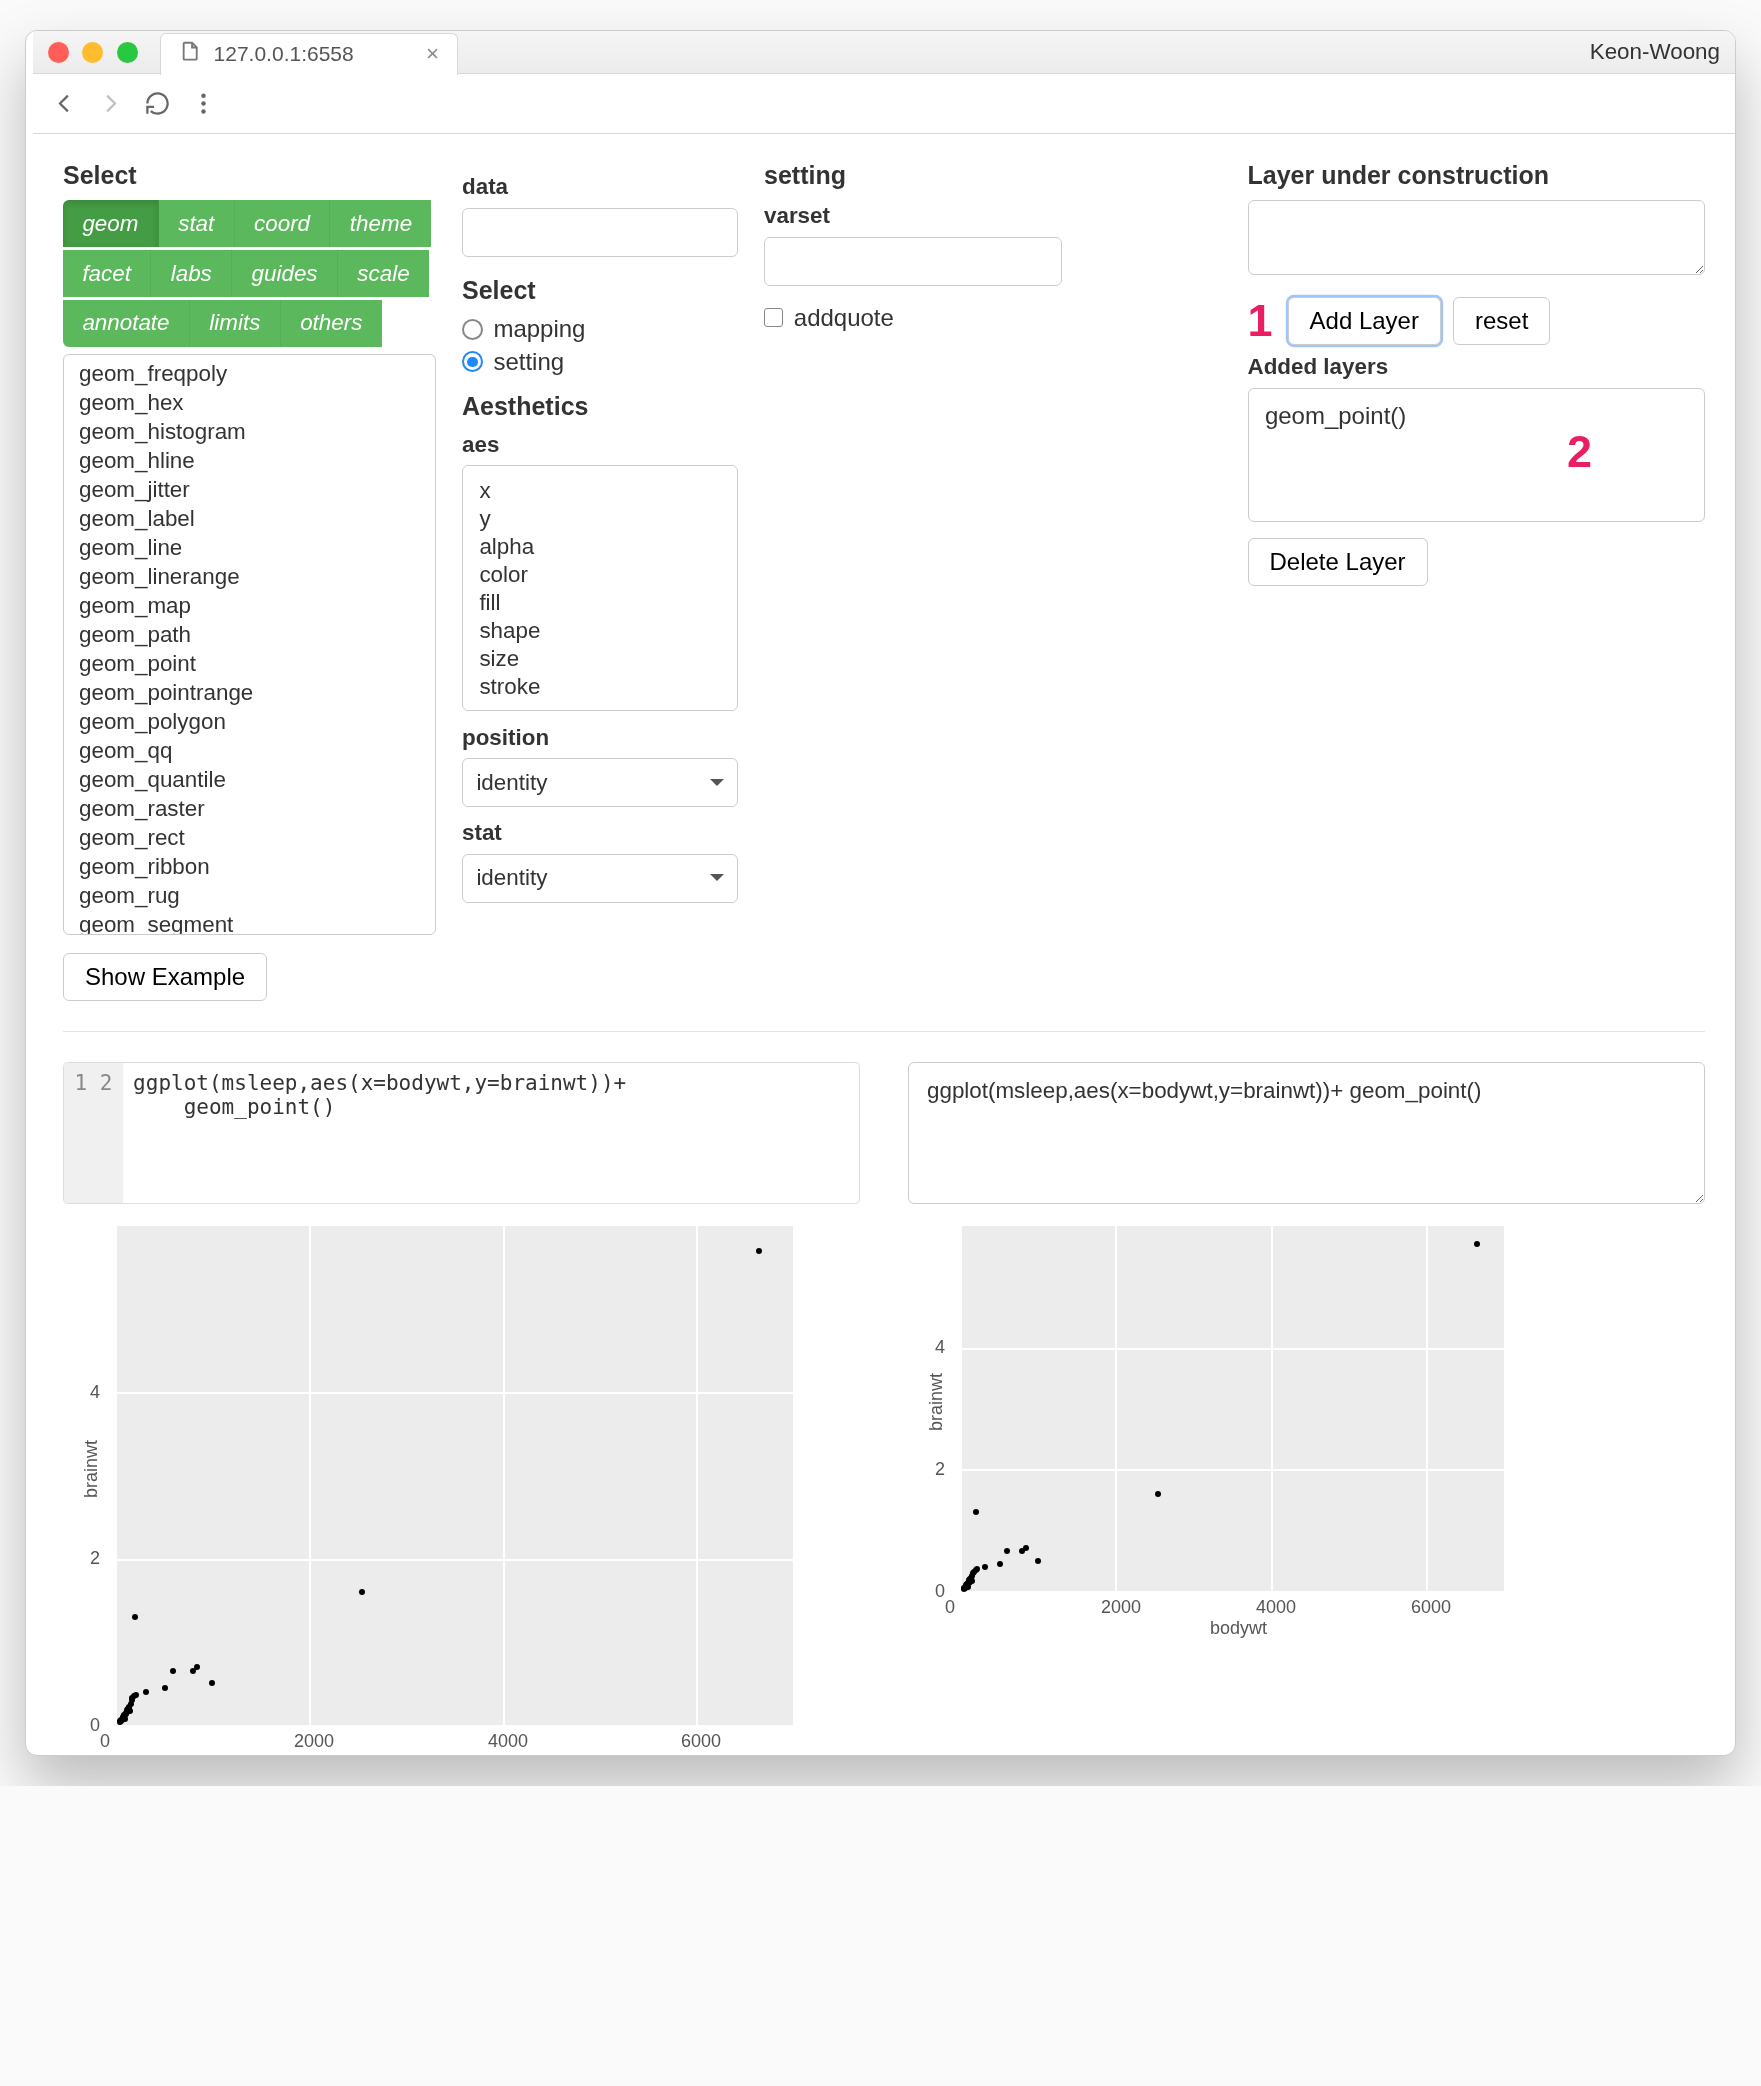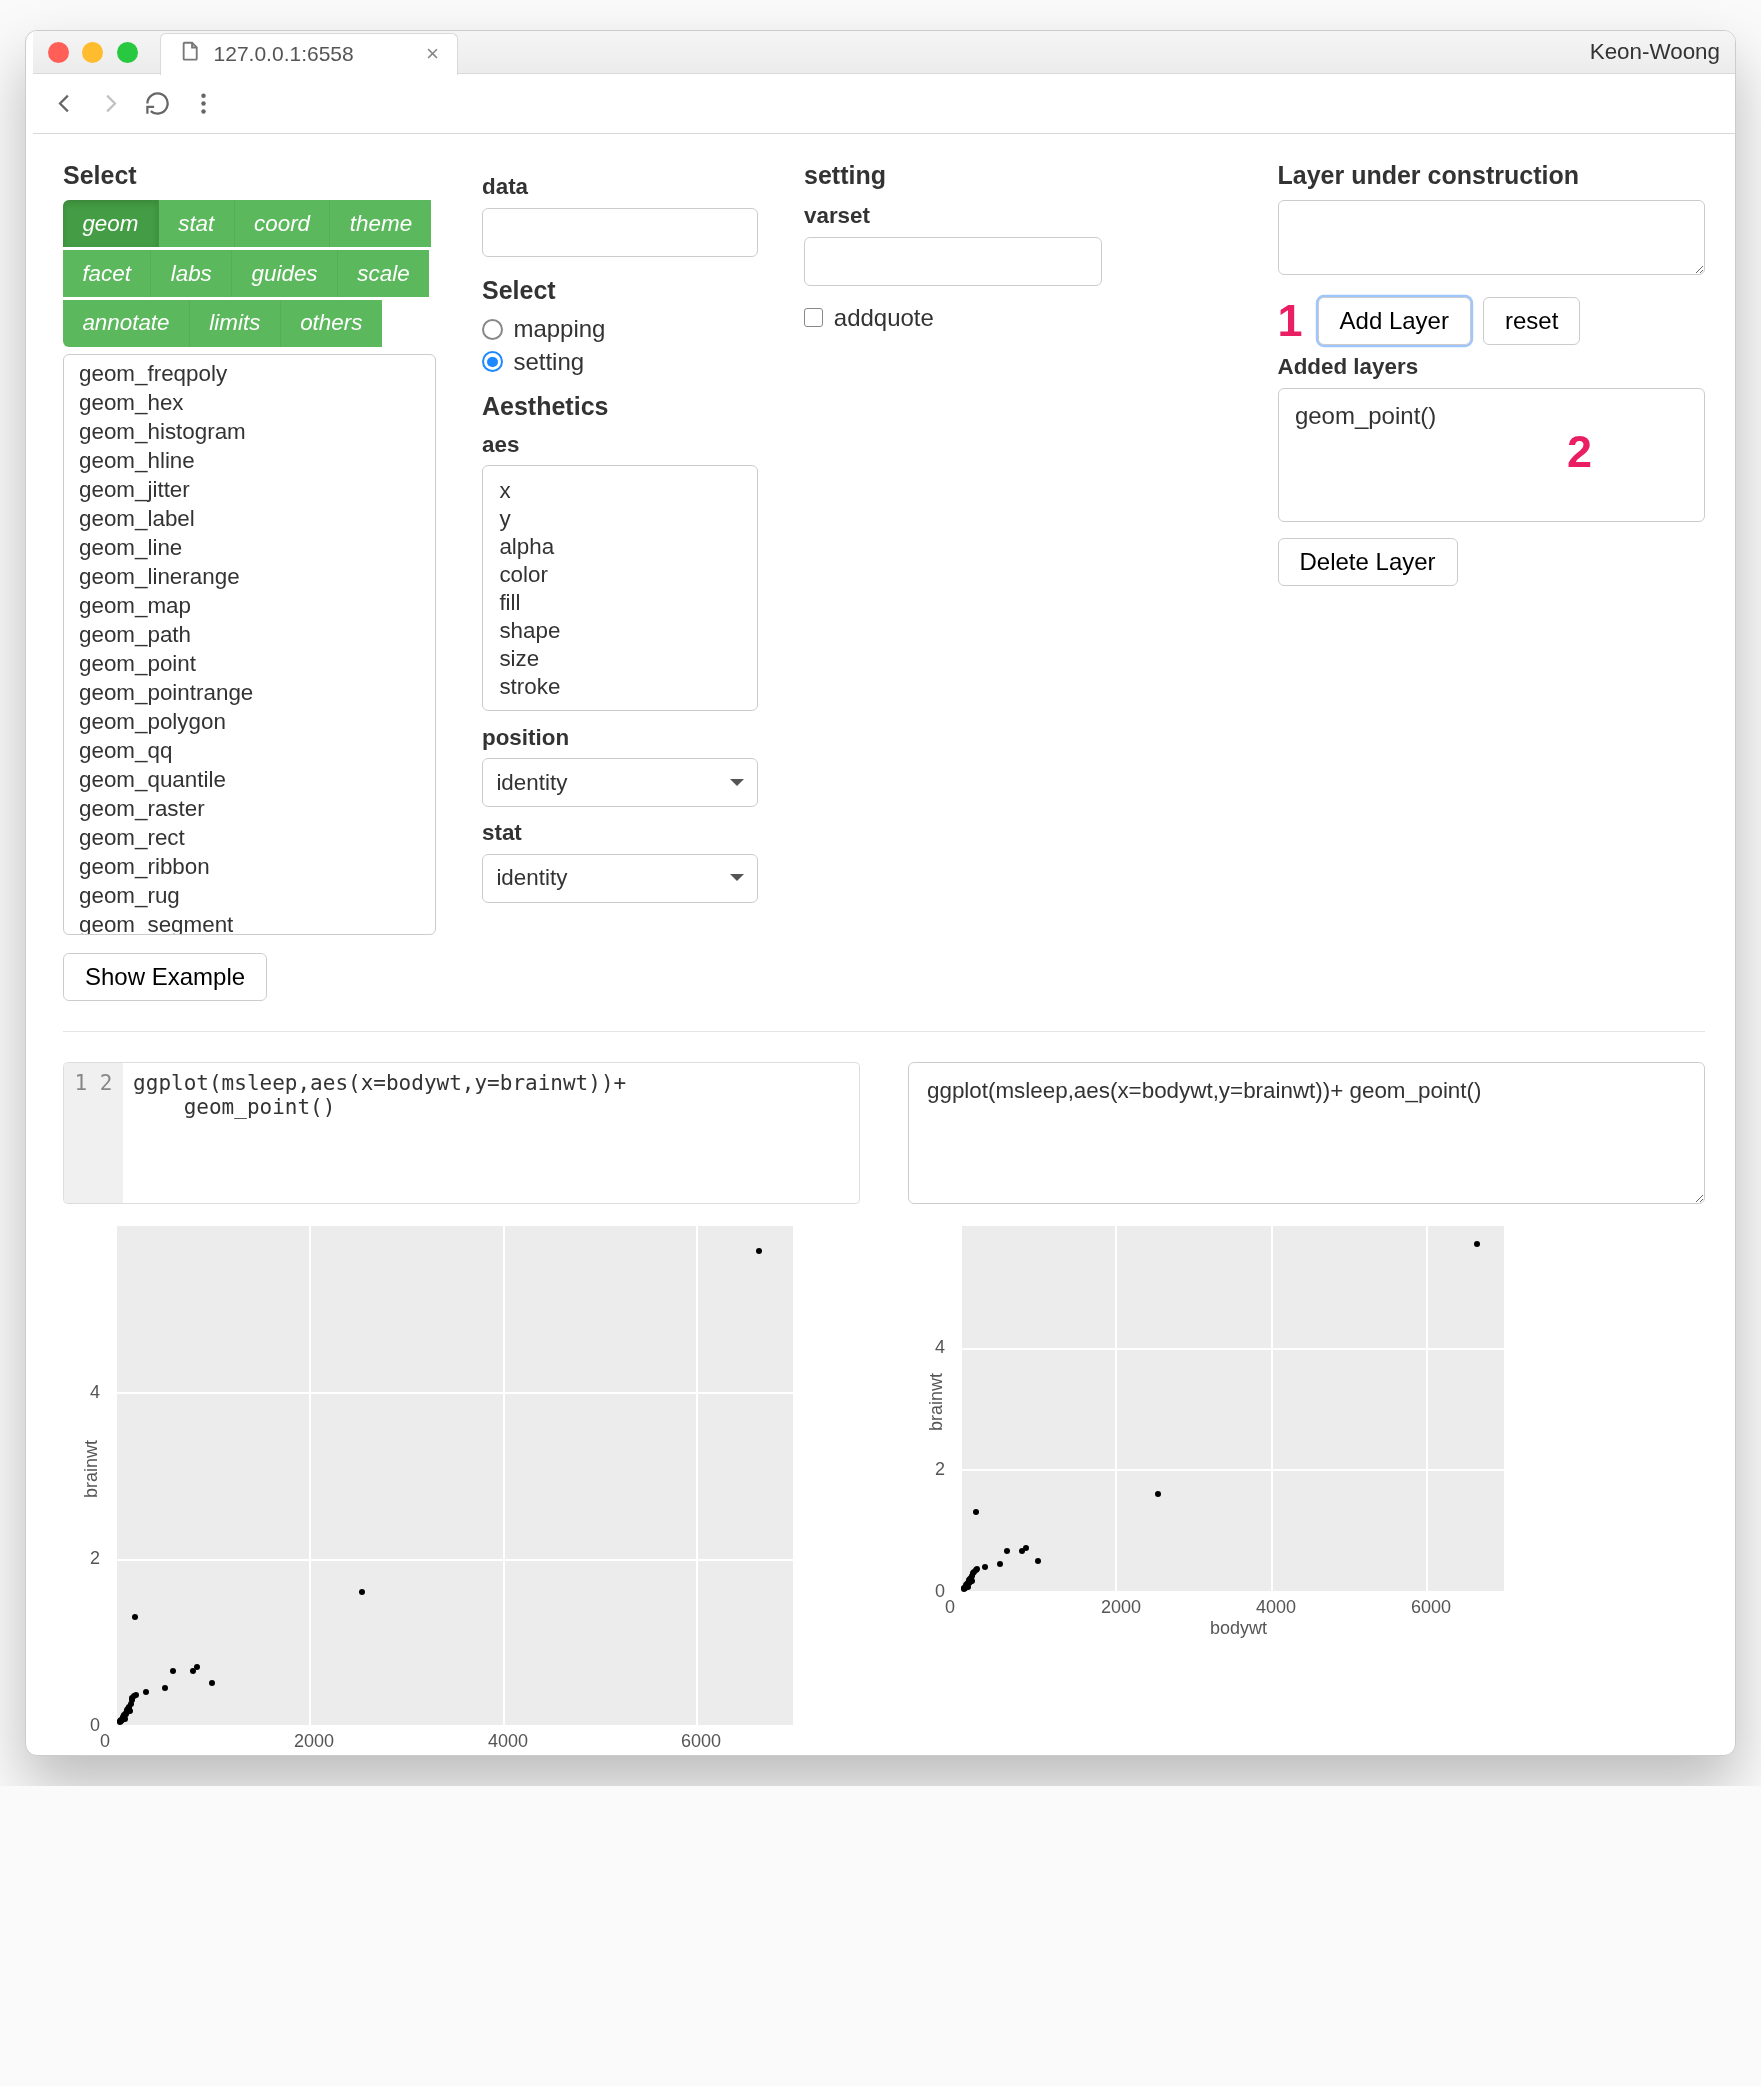--- a/index.html
+++ b/index.html
@@ -113,21 +113,21 @@
   .btn-primary {
     border-color:#2e6da4;
     background:var(--blue);
     color:#fff;
   }
   .app-title { font-size:30px; color:#333; }
   
   .main {
     display:grid;
     grid-template-columns: 373px 276px 1fr 1fr;
-    gap:46px;
+    gap:26px;
     padding:27px 30px 7.5px;
     align-items:start;
   }
   h3.section { font-size:25px; margin:0 0 10.4px; font-weight:700;}
   label.field-label { font-size:22.4px; font-weight:700; display:block; margin:13.4px 0 7.5px;}
   .text-input, .select-box, .textarea {
     width:100%;
     border:0.7px solid #ccc;
     border-radius:6px;
     padding:10.4px 13.4px;

